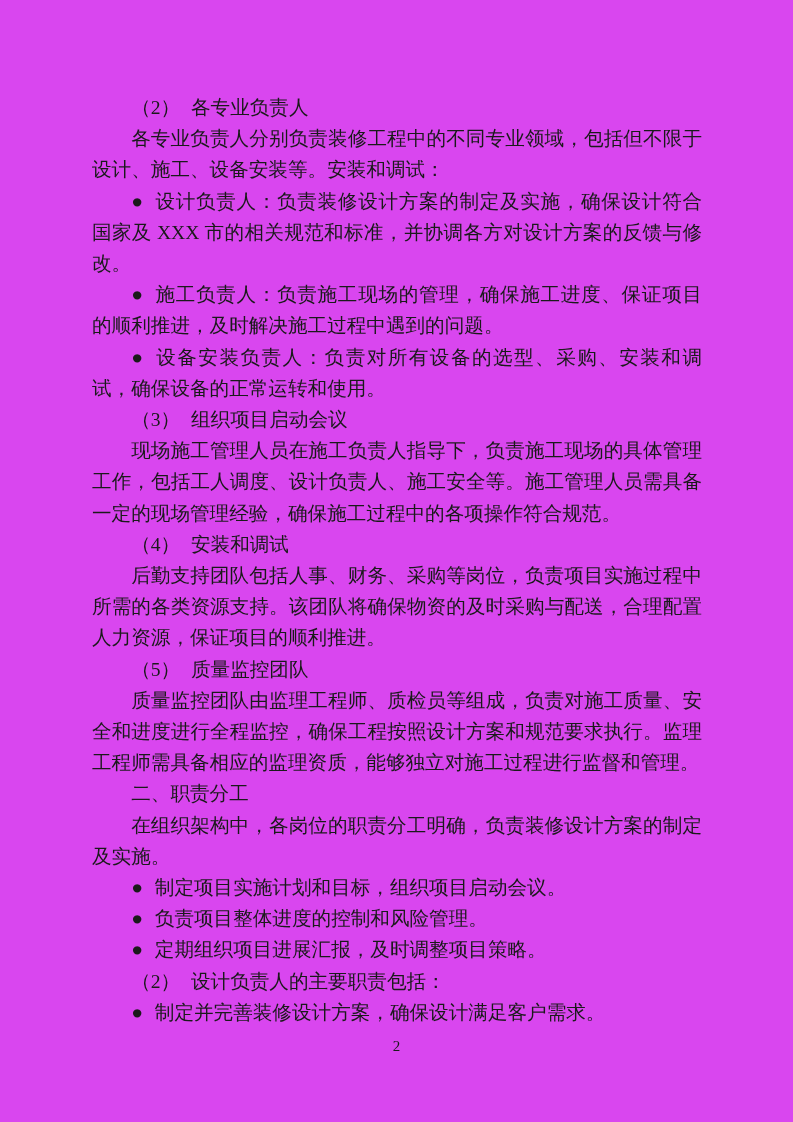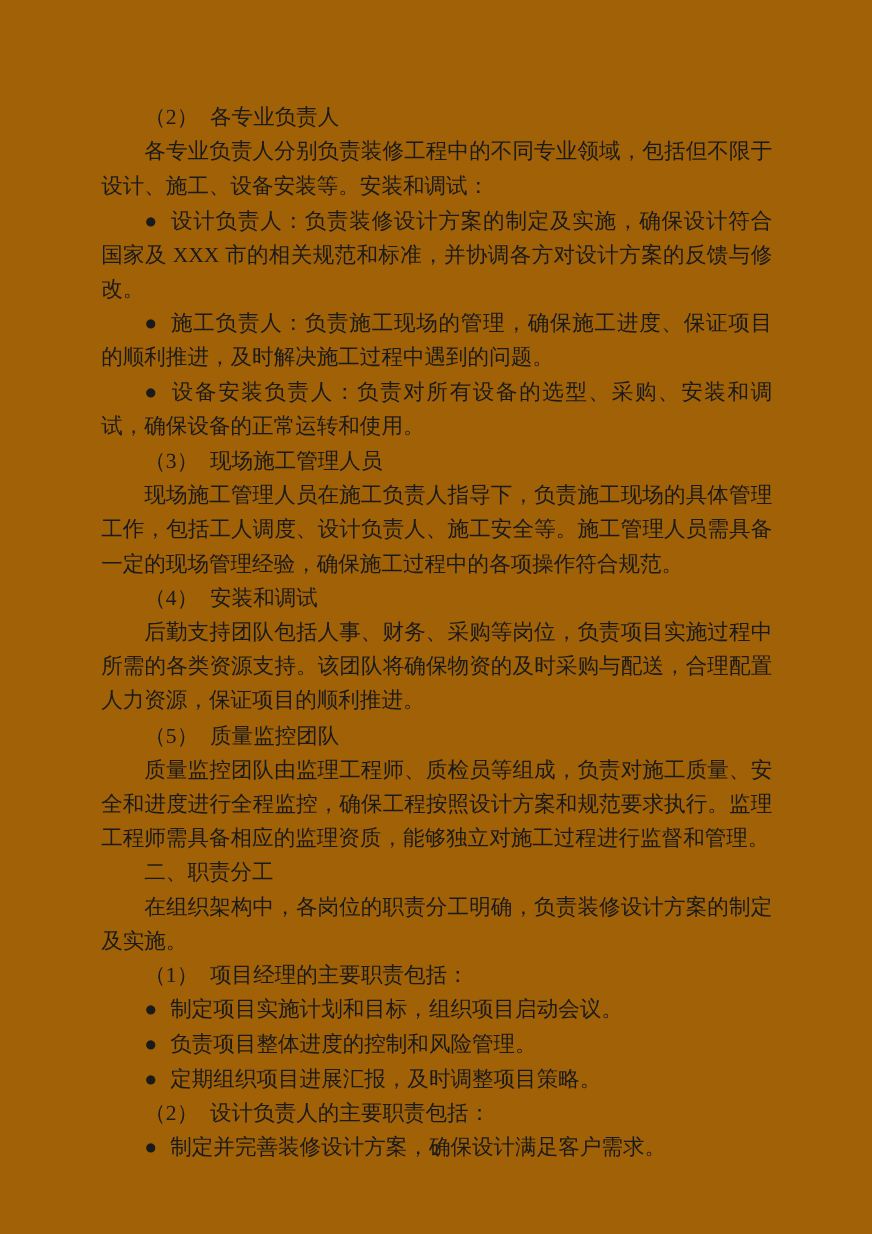--- a/index.html
+++ b/index.html
@@ -4,21 +4,21 @@
 <style>
   html, body {
     margin: 0;
     padding: 0;
     background: #ffffff;
   }
   .page {
     position: relative;
     width: 793px;
     height: 1122px;
-    background: #a16207;
+    background: #d946ef;
     overflow: hidden;
     font-family: "Liberation Serif", "DejaVu Serif", serif;
     color: #1a1a1a;
   }
   .content {
     position: absolute;
     top: 92px;
     left: 92px;
     width: 610px;
   }
@@ -59,37 +59,36 @@
     <p class="para heading"><span class="h-num">（2）</span><span>各专业负责人</span></p>
 
     <p class="para">各专业负责人分别负责装修工程中的不同专业领域，包括但不限于设计、施工、设备安装等。安装和调试：</p>
 
     <p class="para"><span class="bullet-marker">●</span><span>设计负责人：负责装修设计方案的制定及实施，确保设计符合国家及 XXX 市的相关规范和标准，并协调各方对设计方案的反馈与修改。</span></p>
 
     <p class="para"><span class="bullet-marker">●</span><span>施工负责人：负责施工现场的管理，确保施工进度、保证项目的顺利推进，及时解决施工过程中遇到的问题。</span></p>
 
     <p class="para"><span class="bullet-marker">●</span><span>设备安装负责人：负责对所有设备的选型、采购、安装和调试，确保设备的正常运转和使用。</span></p>
 
-    <p class="para heading"><span class="h-num">（3）</span><span>现场施工管理人员</span></p>
+    <p class="para heading"><span class="h-num">（3）</span><span>组织项目启动会议</span></p>
 
     <p class="para">现场施工管理人员在施工负责人指导下，负责施工现场的具体管理工作，包括工人调度、设计负责人、施工安全等。施工管理人员需具备一定的现场管理经验，确保施工过程中的各项操作符合规范。</p>
 
     <p class="para heading"><span class="h-num">（4）</span><span>安装和调试</span></p>
 
     <p class="para">后勤支持团队包括人事、财务、采购等岗位，负责项目实施过程中所需的各类资源支持。该团队将确保物资的及时采购与配送，合理配置人力资源，保证项目的顺利推进。</p>
 
     <p class="para heading"><span class="h-num">（5）</span><span>质量监控团队</span></p>
 
     <p class="para">质量监控团队由监理工程师、质检员等组成，负责对施工质量、安全和进度进行全程监控，确保工程按照设计方案和规范要求执行。监理工程师需具备相应的监理资质，能够独立对施工过程进行监督和管理。</p>
 
     <p class="para heading">二、职责分工</p>
 
     <p class="para">在组织架构中，各岗位的职责分工明确，负责装修设计方案的制定及实施。</p>
 
-    <p class="para heading"><span class="h-num">（1）</span><span>项目经理的主要职责包括：</span></p>
 
     <p class="para"><span class="bullet-marker">●</span><span>制定项目实施计划和目标，组织项目启动会议。</span></p>
 
     <p class="para"><span class="bullet-marker">●</span><span>负责项目整体进度的控制和风险管理。</span></p>
 
     <p class="para"><span class="bullet-marker">●</span><span>定期组织项目进展汇报，及时调整项目策略。</span></p>
 
     <p class="para heading"><span class="h-num">（2）</span><span>设计负责人的主要职责包括：</span></p>
 
     <p class="para"><span class="bullet-marker">●</span><span>制定并完善装修设计方案，确保设计满足客户需求。</span></p>

